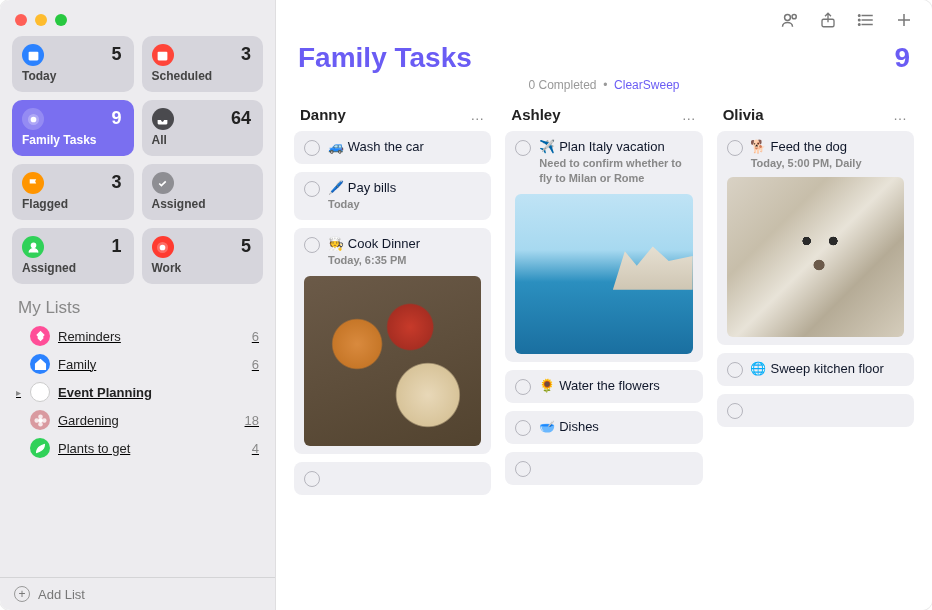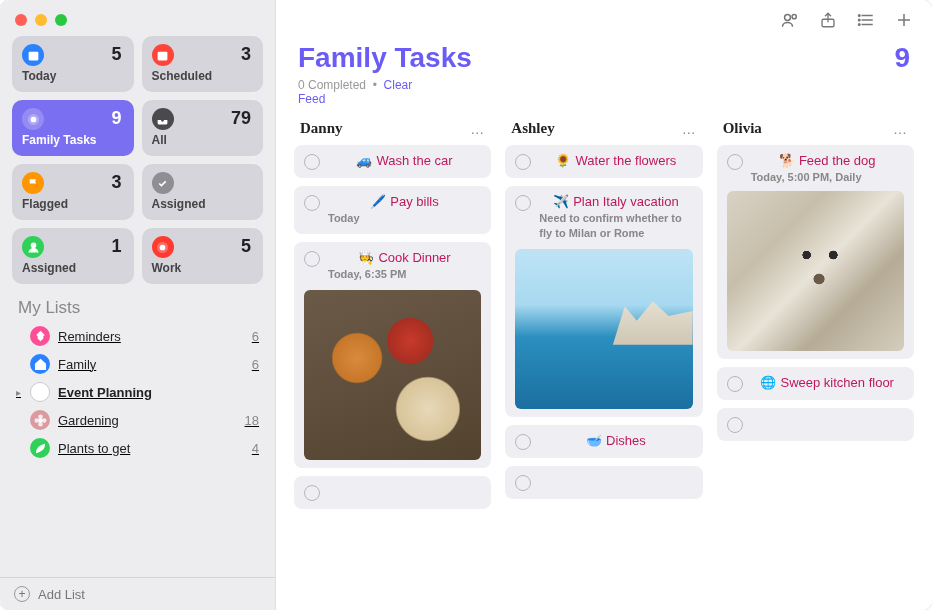--- a/index.html
+++ b/index.html
@@ -32,33 +32,33 @@
 .row.bold .nm { font-weight: 700; }
 .row .disclose { width: 12px; color: #888; font-size: 10px; margin-right: 2px; }
 .footer { border-top: 1px solid rgba(0,0,0,0.1); padding: 8px 14px; display: flex; align-items: center; gap: 8px; color: #777; font-size: 13px; cursor: pointer; }
 .footer .plus-circ { width: 16px; height: 16px; border: 1.5px solid #999; border-radius: 50%; display: flex; align-items: center; justify-content: center; font-size: 12px; line-height: 1; }
 .main { flex: 1; display: flex; flex-direction: column; background: #fff; }
 .toolbar { display: flex; justify-content: flex-end; gap: 18px; padding: 10px 18px 6px; color: #777; }
 .toolbar .tb { width: 20px; height: 20px; display: flex; align-items: center; justify-content: center; cursor: pointer; }
 .header { padding: 6px 22px 2px; display: flex; align-items: baseline; justify-content: space-between; }
 .title { font-size: 28px; font-weight: 700; color: #6a5cf4; }
 .big { font-size: 28px; font-weight: 700; color: #6a5cf4; }
-.sub { padding: 2px 22px 12px; font-size: 12px; display: flex; justify-content: space-between; flex-direction: column; }
+.sub { padding: 2px 14px 12px; font-size: 12px; display: flex; justify-content: center; }
 .sub .left { color: #999; }
 .sub .clear { color: #6a5cf4; cursor: pointer; }
 .sub .show { color: #6a5cf4; cursor: pointer; }
 .cols { flex: 1; display: flex; gap: 14px; padding: 0 18px 10px; overflow: auto; }
 .col { flex: 1; min-width: 0; }
 .col-head { display: flex; justify-content: space-between; align-items: center; padding: 2px 6px 8px; }
-.col-head .name { font-size: 15px; font-weight: 700; color: #222; font-family: Liberation Serif, serif; }
+.col-head .name { font-size: 15px; font-weight: 700; color: #222; }
 .col-head .more { color: #888; font-size: 14px; cursor: pointer; letter-spacing: 1px; }
 .task { background: #efeff3; border-radius: 8px; padding: 8px 10px; margin-bottom: 8px; font-size: 13px; position: relative; }
 .task .line { display: flex; align-items: flex-start; gap: 8px; }
 .task .chk { width: 16px; height: 16px; border: 1.5px solid #b5b5bd; border-radius: 50%; flex-shrink: 0; margin-top: 1px; cursor: pointer; }
-.task .txt { flex: 1; color: #be185d; text-align: center; }
+.task .txt { flex: 1; color: #0f172a; }
 .task .meta { font-size: 11px; color: #888; margin-left: 24px; margin-top: 0; line-height: 1.35; font-weight: bold; }
 .task.empty { padding: 8px 10px; }
 .dog { background: linear-gradient(135deg,#d9d2c5 0%,#c7beaa 30%,#e8e3d8 50%,#b5ab96 70%,#d5cdbc 100%); height: 160px; border-radius: 6px; margin-top: 6px; position: relative; overflow: hidden; }
 .dog::before { content:""; position:absolute; inset:0; background: radial-gradient(circle at 45% 40%,#2a2a2a 0%,#2a2a2a 3%,transparent 3.2%), radial-gradient(circle at 60% 40%,#2a2a2a 0%,#2a2a2a 3%,transparent 3.2%), radial-gradient(ellipse at 52% 55%,#6b5a4a 0%,#6b5a4a 4%,transparent 4.5%); }
 .sea { background: linear-gradient(180deg,#bfe3f5 0%,#a7d9f0 35%,#2b8fbf 55%,#1a6fa0 100%); height: 160px; border-radius: 6px; margin-top: 8px; position: relative; overflow: hidden; }
 .sea::before { content:""; position:absolute; left:55%; top:30%; width:45%; height:30%; background: linear-gradient(180deg,#e8e2d5,#cfc6b3); clip-path: polygon(0 100%,15% 20%,30% 50%,50% 10%,70% 40%,100% 30%,100% 100%); }
 .food { background: radial-gradient(circle at 30% 40%,#d98a3e 0%,#c77728 15%,transparent 16%), radial-gradient(circle at 60% 30%,#c73a2a 0%,#a82e22 14%,transparent 15%), radial-gradient(circle at 70% 70%,#e8d8b8 0%,#d8c49a 18%,transparent 19%), linear-gradient(160deg,#6b5a48,#52432f); height: 170px; border-radius: 6px; margin-top: 8px; }
 svg { display: block; }
 </style>
 </head>
@@ -100,21 +100,21 @@
         </div>
         <div class="count">9</div>
         <div class="label">Family Tasks</div>
       </div>
       <div class="card">
         <div class="ic" style="background:#4a4a4e">
           <svg width="13" height="13" viewBox="0 0 24 24" fill="none" stroke="white" stroke-width="2.5">
             <path d="M3 13h6l2 3h2l2-3h6v6a2 2 0 0 1-2 2H5a2 2 0 0 1-2-2z" fill="white" stroke="none"></path>
           </svg>
         </div>
-        <div class="count">79</div>
+        <div class="count">64</div>
         <div class="label">All</div>
       </div>
       <div class="card">
         <div class="ic" style="background:#ff9500">
           <svg width="13" height="13" viewBox="0 0 24 24" fill="none" stroke="white" stroke-width="2.5">
             <path d="M5 3v18M5 4h12l-2 4 2 4H5" fill="white" stroke="none"></path>
           </svg>
         </div>
         <div class="count">3</div>
         <div class="label">Flagged</div>
@@ -241,21 +241,21 @@
       </div>
   </div>
   <div class="header">
     <div class="title">Family Tasks</div>
     <div class="big">9</div>
   </div>
   <div class="sub">
     <div class="left">
       <span>0 Completed</span> &nbsp;•&nbsp; <span class="clear">Clear</span>
     </div>
-    <div class="show">Feed</div>
+    <div class="show">Sweep</div>
   </div>
   <div class="cols" id="cols">
       <div class="col">
         <div class="col-head">
           <div class="name">Danny</div>
           <div class="more">…</div>
         </div>
         <div class="task">
           <div class="line">
             <div class="chk"></div>
@@ -284,30 +284,30 @@
         </div>
       </div>
       <div class="col">
         <div class="col-head">
           <div class="name">Ashley</div>
           <div class="more">…</div>
         </div>
         <div class="task">
           <div class="line">
             <div class="chk"></div>
-            <div class="txt">🌻 Water the flowers</div>
-          </div>
-        </div>
-        <div class="task">
-          <div class="line">
-            <div class="chk"></div>
             <div class="txt">✈️ Plan Italy vacation</div>
           </div>
           <div class="meta">Need to confirm whether to fly to Milan or Rome</div>
           <div class="sea"></div>
+        </div>
+        <div class="task">
+          <div class="line">
+            <div class="chk"></div>
+            <div class="txt">🌻 Water the flowers</div>
+          </div>
         </div>
         <div class="task">
           <div class="line">
             <div class="chk"></div>
             <div class="txt">🥣 Dishes</div>
           </div>
         </div>
         <div class="task empty">
           <div class="line">
             <div class="chk"></div>

